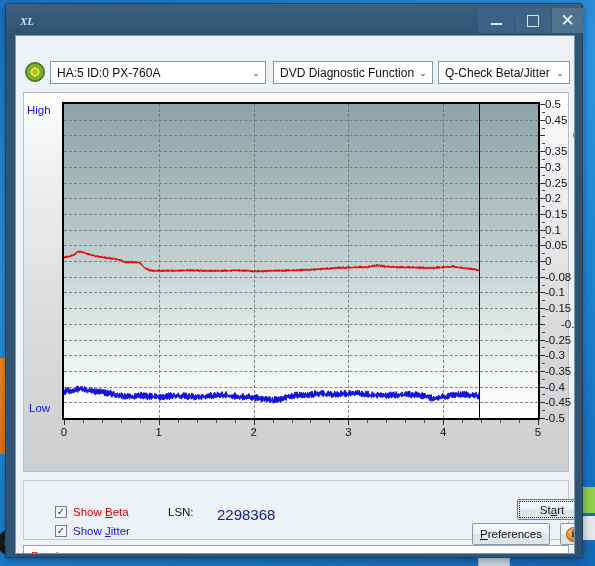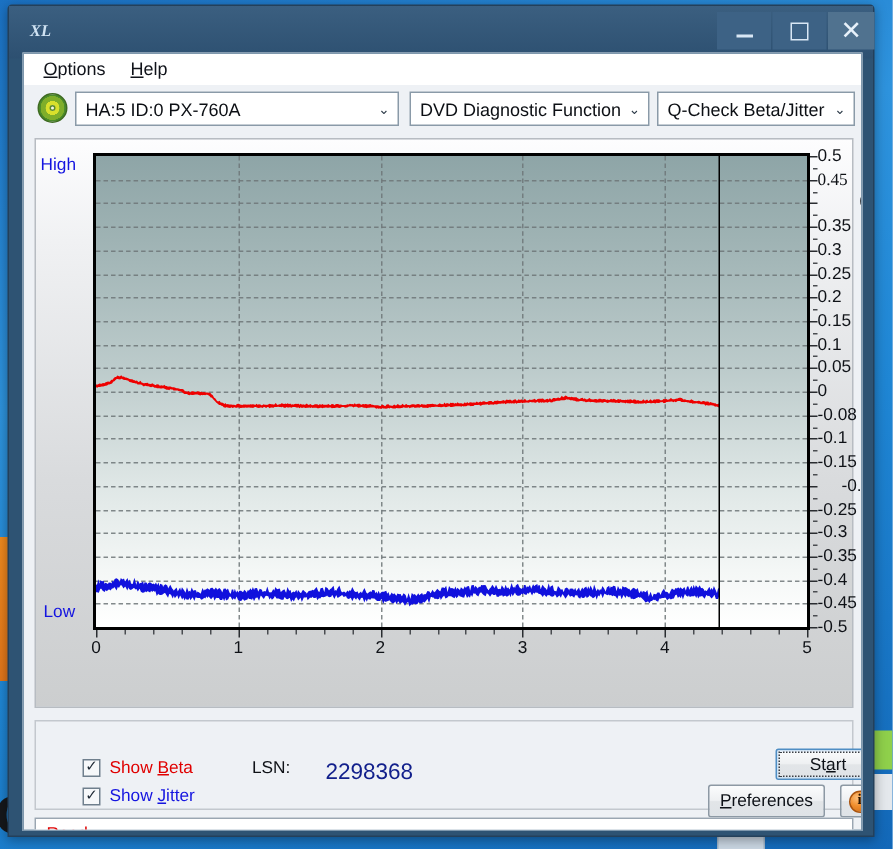--- a/index.html
+++ b/index.html
@@ -231,24 +231,20 @@
     <div class="cbtn" id="btn-max">
         <span class="max-glyph"></span>
       </div>
     <div class="cbtn" id="btn-close">
         <span class="close-glyph">✕</span>
       </div>
   </div>
 
   <div id="client">
 
-    <div id="menubar">
-      <div class="menu-item" id="menu-options"><u>O</u><span>ptions</span></div>
-      <div class="menu-item" id="menu-help"><u>H</u><span>elp</span></div>
-    </div>
 
     <div id="toolrow">
       <div id="disc-icon"></div>
 
       <div class="combo" id="combo-drive">
         <span class="cval">HA:5 ID:0  PX-760A</span>
         <span class="carrow">⌄</span>
       </div>
 
       <div class="combo" id="combo-func">
@@ -298,21 +294,21 @@
             <polygon points="0.0,152.9 0.8,152.8 1.6,152.6 2.4,152.2 3.2,152.4 4.0,152.2 4.8,151.9 5.6,152.2 6.4,151.5 7.2,151.1 8.0,150.9 8.8,151.0 9.6,150.8 10.4,149.7 11.2,149.8 12.0,148.6 12.8,147.9 13.6,147.9 14.4,147.0 15.2,147.3 16.0,147.6 16.8,146.9 17.6,147.7 18.4,147.6 19.2,148.1 20.0,148.1 20.8,148.4 21.6,148.8 22.4,149.2 23.2,149.4 24.0,149.3 24.8,149.8 25.6,149.9 26.4,150.5 27.1,150.3 27.9,151.1 28.7,151.2 29.5,150.6 30.3,151.7 31.1,151.7 31.9,152.2 32.7,151.8 33.5,151.8 34.3,151.7 35.1,152.5 35.9,152.3 36.7,152.6 37.5,152.1 38.3,152.6 39.1,153.0 39.9,153.3 40.7,152.7 41.5,152.8 42.3,153.7 43.1,153.5 43.9,153.4 44.7,153.9 45.5,153.2 46.3,153.9 47.1,153.8 47.9,154.4 48.7,154.2 49.5,154.2 50.3,154.5 51.1,154.6 51.9,154.7 52.7,154.9 53.5,155.3 54.3,155.3 55.1,155.5 55.9,155.8 56.7,155.8 57.5,155.9 58.3,156.3 59.1,157.6 59.9,157.2 60.7,157.9 61.5,157.3 62.3,157.9 63.1,158.0 63.9,157.4 64.7,157.4 65.5,157.7 66.3,157.8 67.1,157.6 67.9,157.3 68.7,157.4 69.5,157.9 70.3,157.7 71.1,158.1 71.9,157.8 72.7,158.0 73.5,158.1 74.3,158.2 75.1,158.4 75.9,158.4 76.7,159.2 77.5,159.8 78.3,161.4 79.1,161.9 79.9,163.0 80.6,163.8 81.4,164.2 82.2,163.8 83.0,165.0 83.8,164.8 84.6,165.1 85.4,166.2 86.2,165.4 87.0,166.3 87.8,165.9 88.6,166.2 89.4,166.2 90.2,166.1 91.0,166.4 91.8,166.3 92.6,166.5 93.4,166.6 94.2,165.8 95.0,165.7 95.8,166.3 96.6,166.2 97.4,166.7 98.2,166.1 99.0,166.1 99.8,166.1 100.6,166.3 101.4,166.1 102.2,166.3 103.0,166.0 103.8,166.2 104.6,166.0 105.4,166.2 106.2,166.7 107.0,165.8 107.8,166.5 108.6,166.0 109.4,166.2 110.2,166.7 111.0,166.6 111.8,166.1 112.6,166.4 113.4,166.3 114.2,166.5 115.0,166.1 115.8,165.7 116.6,166.0 117.4,166.0 118.2,166.2 119.0,166.4 119.8,165.5 120.6,166.5 121.4,166.4 122.2,166.0 123.0,166.0 123.8,165.4 124.6,165.7 125.4,166.1 126.2,165.6 127.0,165.9 127.8,165.5 128.6,166.1 129.4,165.6 130.2,166.3 131.0,166.0 131.8,166.3 132.6,165.8 133.4,165.7 134.1,165.9 134.9,165.7 135.7,166.6 136.5,165.8 137.3,166.4 138.1,166.1 138.9,166.5 139.7,166.2 140.5,165.7 141.3,166.5 142.1,166.4 142.9,166.0 143.7,166.6 144.5,166.5 145.3,166.3 146.1,166.0 146.9,166.0 147.7,166.2 148.5,166.9 149.3,166.0 150.1,166.6 150.9,166.0 151.7,166.4 152.5,166.3 153.3,166.4 154.1,166.4 154.9,165.9 155.7,166.5 156.5,166.7 157.3,165.9 158.1,166.0 158.9,166.8 159.7,166.1 160.5,165.8 161.3,165.8 162.1,166.4 162.9,166.2 163.7,166.3 164.5,166.6 165.3,166.5 166.1,166.5 166.9,166.4 167.7,166.0 168.5,166.2 169.3,165.7 170.1,166.0 170.9,165.8 171.7,166.2 172.5,165.5 173.3,166.3 174.1,165.8 174.9,165.6 175.7,165.6 176.5,166.4 177.3,166.2 178.1,165.9 178.9,166.2 179.7,165.9 180.5,166.0 181.3,166.3 182.1,166.0 182.9,165.9 183.7,166.4 184.5,166.4 185.3,166.6 186.1,166.6 186.9,166.7 187.6,166.7 188.4,166.8 189.2,167.1 190.0,167.2 190.8,166.3 191.6,166.6 192.4,167.2 193.2,167.1 194.0,166.2 194.8,166.1 195.6,166.9 196.4,166.9 197.2,167.0 198.0,167.0 198.8,166.3 199.6,166.8 200.4,166.7 201.2,166.0 202.0,166.6 202.8,166.7 203.6,166.7 204.4,165.9 205.2,166.7 206.0,166.4 206.8,165.9 207.6,166.5 208.4,166.5 209.2,166.6 210.0,166.3 210.8,166.0 211.6,166.0 212.4,166.1 213.2,166.4 214.0,166.0 214.8,165.9 215.6,166.1 216.4,166.6 217.2,165.9 218.0,166.1 218.8,166.2 219.6,166.3 220.4,166.1 221.2,165.8 222.0,166.0 222.8,165.8 223.6,165.9 224.4,165.7 225.2,166.0 226.0,166.0 226.8,166.2 227.6,166.3 228.4,165.9 229.2,165.4 230.0,166.0 230.8,165.9 231.6,166.3 232.4,165.2 233.2,166.2 234.0,165.3 234.8,165.5 235.6,166.1 236.4,165.1 237.2,165.2 238.0,165.1 238.8,165.7 239.6,165.2 240.4,165.7 241.1,164.9 241.9,165.5 242.7,165.3 243.5,165.4 244.3,165.6 245.1,165.7 245.9,164.9 246.7,165.7 247.5,164.7 248.3,165.6 249.1,164.8 249.9,164.7 250.7,165.0 251.5,164.9 252.3,164.9 253.1,165.1 253.9,164.4 254.7,165.1 255.5,164.6 256.3,164.2 257.1,164.7 257.9,164.2 258.7,164.0 259.5,164.3 260.3,164.5 261.1,164.5 261.9,164.0 262.7,163.8 263.5,163.8 264.3,164.5 265.1,164.5 265.9,163.7 266.7,163.9 267.5,163.5 268.3,163.7 269.1,163.8 269.9,163.9 270.7,163.7 271.5,163.2 272.3,163.8 273.1,163.4 273.9,162.9 274.7,163.3 275.5,163.0 276.3,163.0 277.1,163.8 277.9,163.4 278.7,162.9 279.5,162.7 280.3,163.7 281.1,163.6 281.9,162.8 282.7,163.2 283.5,162.8 284.3,163.4 285.1,163.3 285.9,162.5 286.7,163.5 287.5,163.5 288.3,163.4 289.1,162.9 289.9,163.2 290.7,163.0 291.5,162.9 292.3,162.5 293.1,163.1 293.9,163.2 294.6,162.4 295.4,162.3 296.2,162.3 297.0,162.3 297.8,162.2 298.6,162.9 299.4,163.1 300.2,162.6 301.0,162.4 301.8,163.2 302.6,162.2 303.4,163.2 304.2,162.5 305.0,161.8 305.8,161.9 306.6,162.3 307.4,161.8 308.2,161.5 309.0,161.9 309.8,161.7 310.6,160.6 311.4,161.5 312.2,161.0 313.0,160.3 313.8,160.6 314.6,161.5 315.4,161.0 316.2,161.4 317.0,161.0 317.8,161.3 318.6,161.3 319.4,161.4 320.2,161.4 321.0,162.0 321.8,162.5 322.6,162.5 323.4,162.0 324.2,161.8 325.0,162.7 325.8,162.1 326.6,162.9 327.4,162.6 328.2,162.5 329.0,162.0 329.8,162.7 330.6,162.6 331.4,163.0 332.2,162.6 333.0,162.5 333.8,162.6 334.6,163.2 335.4,162.3 336.2,162.4 337.0,162.6 337.8,162.7 338.6,162.5 339.4,162.7 340.2,163.2 341.0,162.9 341.8,163.1 342.6,163.1 343.4,162.4 344.2,162.9 345.0,162.4 345.8,162.6 346.6,163.1 347.4,163.2 348.1,162.5 348.9,162.8 349.7,162.7 350.5,163.4 351.3,163.1 352.1,163.3 352.9,163.0 353.7,163.2 354.5,162.8 355.3,163.1 356.1,162.7 356.9,162.9 357.7,163.7 358.5,162.8 359.3,162.8 360.1,163.7 360.9,163.4 361.7,163.3 362.5,163.9 363.3,163.7 364.1,163.8 364.9,162.9 365.7,163.8 366.5,163.4 367.3,163.0 368.1,163.8 368.9,163.6 369.7,162.9 370.5,163.7 371.3,163.6 372.1,162.8 372.9,163.1 373.7,162.6 374.5,162.6 375.3,162.6 376.1,163.4 376.9,163.3 377.7,163.3 378.5,162.5 379.3,162.6 380.1,162.5 380.9,163.1 381.7,162.9 382.5,162.6 383.3,162.0 384.1,162.6 384.9,162.7 385.7,162.6 386.5,162.4 387.3,162.1 388.1,162.0 388.9,161.6 389.7,161.7 390.5,162.0 391.3,163.0 392.1,162.7 392.9,162.8 393.7,163.3 394.5,163.1 395.3,163.3 396.1,163.5 396.9,162.8 397.7,163.2 398.5,163.8 399.3,163.8 400.1,164.0 400.9,163.9 401.6,163.7 402.4,163.8 403.2,164.4 404.0,164.2 404.8,163.9 405.6,164.0 406.4,164.4 407.2,164.2 408.0,164.2 408.8,165.1 409.6,164.6 410.4,164.8 411.2,164.9 412.0,165.4 412.8,165.3 413.6,166.1 414.4,165.9 415.2,165.6 415.2,167.1 414.4,166.7 413.6,166.4 412.8,166.6 412.0,166.0 411.2,165.9 410.4,165.7 409.6,165.6 408.8,165.9 408.0,165.8 407.2,165.4 406.4,165.8 405.6,164.9 404.8,165.0 404.0,165.0 403.2,165.0 402.4,164.6 401.6,164.6 400.9,164.3 400.1,164.3 399.3,164.5 398.5,164.4 397.7,164.6 396.9,164.0 396.1,164.3 395.3,163.6 394.5,163.8 393.7,163.5 392.9,163.3 392.1,163.7 391.3,163.4 390.5,163.5 389.7,162.9 388.9,162.8 388.1,162.7 387.3,163.0 386.5,163.5 385.7,163.0 384.9,163.6 384.1,163.1 383.3,163.2 382.5,163.3 381.7,163.1 380.9,163.5 380.1,163.4 379.3,164.1 378.5,164.1 377.7,163.4 376.9,163.6 376.1,163.7 375.3,164.2 374.5,164.1 373.7,163.9 372.9,164.5 372.1,164.2 371.3,164.0 370.5,164.4 369.7,164.4 368.9,164.0 368.1,164.1 367.3,164.2 366.5,164.6 365.7,164.1 364.9,164.5 364.1,164.3 363.3,164.6 362.5,164.3 361.7,164.6 360.9,164.4 360.1,164.6 359.3,164.6 358.5,164.3 357.7,164.2 356.9,164.0 356.1,164.5 355.3,164.3 354.5,164.3 353.7,163.7 352.9,164.4 352.1,163.8 351.3,164.0 350.5,163.9 349.7,163.6 348.9,164.1 348.1,164.1 347.4,163.6 346.6,164.1 345.8,163.9 345.0,163.9 344.2,163.9 343.4,163.7 342.6,163.5 341.8,163.8 341.0,164.1 340.2,163.7 339.4,163.5 338.6,163.5 337.8,164.0 337.0,163.9 336.2,163.6 335.4,163.8 334.6,163.6 333.8,164.0 333.0,163.8 332.2,163.6 331.4,163.5 330.6,163.3 329.8,163.6 329.0,163.3 328.2,163.1 327.4,163.6 326.6,163.7 325.8,163.0 325.0,163.2 324.2,162.9 323.4,162.9 322.6,162.9 321.8,163.1 321.0,163.1 320.2,163.2 319.4,162.6 318.6,162.7 317.8,162.4 317.0,162.3 316.2,162.3 315.4,161.7 314.6,162.0 313.8,161.6 313.0,162.1 312.2,162.3 311.4,162.1 310.6,162.3 309.8,162.4 309.0,162.7 308.2,162.6 307.4,162.5 306.6,162.8 305.8,163.2 305.0,163.1 304.2,163.7 303.4,163.8 302.6,163.4 301.8,163.4 301.0,163.9 300.2,163.6 299.4,163.7 298.6,164.0 297.8,163.6 297.0,163.9 296.2,163.6 295.4,164.0 294.6,163.3 293.9,163.4 293.1,164.0 292.3,163.9 291.5,163.5 290.7,163.8 289.9,163.4 289.1,163.6 288.3,164.0 287.5,163.8 286.7,163.9 285.9,164.0 285.1,163.9 284.3,164.2 283.5,163.7 282.7,164.2 281.9,164.2 281.1,164.1 280.3,164.5 279.5,163.8 278.7,164.6 277.9,164.2 277.1,164.5 276.3,164.2 275.5,164.5 274.7,164.1 273.9,164.3 273.1,164.8 272.3,164.1 271.5,164.6 270.7,164.3 269.9,164.6 269.1,164.5 268.3,164.7 267.5,165.0 266.7,165.1 265.9,164.7 265.1,165.3 264.3,165.1 263.5,165.1 262.7,165.2 261.9,165.4 261.1,164.9 260.3,165.1 259.5,165.2 258.7,165.4 257.9,165.3 257.1,165.7 256.3,165.9 255.5,165.2 254.7,165.5 253.9,165.3 253.1,165.5 252.3,165.5 251.5,166.2 250.7,166.0 249.9,166.3 249.1,165.9 248.3,165.7 247.5,165.9 246.7,166.3 245.9,166.2 245.1,166.5 244.3,166.0 243.5,166.6 242.7,166.2 241.9,166.3 241.1,166.2 240.4,166.3 239.6,166.3 238.8,166.5 238.0,166.7 237.2,166.9 236.4,166.9 235.6,166.2 234.8,166.5 234.0,166.7 233.2,167.0 232.4,166.6 231.6,166.6 230.8,166.9 230.0,167.0 229.2,166.7 228.4,166.8 227.6,166.6 226.8,166.6 226.0,166.7 225.2,166.9 224.4,166.8 223.6,166.8 222.8,167.1 222.0,166.9 221.2,167.5 220.4,167.4 219.6,167.3 218.8,167.4 218.0,167.3 217.2,166.9 216.4,166.9 215.6,167.3 214.8,167.0 214.0,167.2 213.2,167.3 212.4,167.3 211.6,166.8 210.8,167.2 210.0,167.0 209.2,167.5 208.4,166.8 207.6,167.3 206.8,167.1 206.0,167.3 205.2,166.9 204.4,167.3 203.6,167.5 202.8,167.6 202.0,167.7 201.2,167.6 200.4,167.3 199.6,167.8 198.8,167.9 198.0,167.9 197.2,167.6 196.4,167.2 195.6,167.8 194.8,167.4 194.0,167.8 193.2,168.0 192.4,167.7 191.6,167.8 190.8,167.3 190.0,168.1 189.2,167.7 188.4,167.9 187.6,167.5 186.9,167.9 186.1,167.4 185.3,167.1 184.5,167.2 183.7,167.1 182.9,167.1 182.1,167.3 181.3,167.1 180.5,167.6 179.7,167.3 178.9,167.4 178.1,167.2 177.3,166.7 176.5,167.0 175.7,167.2 174.9,167.3 174.1,166.6 173.3,166.6 172.5,166.5 171.7,167.0 170.9,166.5 170.1,166.5 169.3,166.5 168.5,166.5 167.7,167.1 166.9,167.2 166.1,167.3 165.3,166.8 164.5,166.7 163.7,166.9 162.9,167.4 162.1,167.5 161.3,167.2 160.5,167.2 159.7,167.3 158.9,167.5 158.1,167.5 157.3,167.6 156.5,167.0 155.7,167.1 154.9,167.3 154.1,167.4 153.3,167.0 152.5,167.3 151.7,167.4 150.9,167.6 150.1,167.1 149.3,167.3 148.5,167.6 147.7,167.6 146.9,167.2 146.1,167.4 145.3,167.2 144.5,167.5 143.7,166.9 142.9,167.4 142.1,167.1 141.3,167.3 140.5,167.3 139.7,167.5 138.9,167.2 138.1,167.2 137.3,167.5 136.5,166.8 135.7,167.5 134.9,166.9 134.1,167.3 133.4,167.0 132.6,166.8 131.8,166.7 131.0,166.9 130.2,167.3 129.4,166.9 128.6,167.1 127.8,167.1 127.0,166.7 126.2,167.3 125.4,167.3 124.6,166.5 123.8,167.0 123.0,166.8 122.2,166.8 121.4,166.5 120.6,166.8 119.8,166.8 119.0,166.6 118.2,167.3 117.4,167.1 116.6,167.1 115.8,167.5 115.0,166.8 114.2,166.8 113.4,167.4 112.6,166.9 111.8,166.8 111.0,167.4 110.2,167.0 109.4,167.2 108.6,167.5 107.8,167.4 107.0,167.0 106.2,166.7 105.4,167.0 104.6,167.4 103.8,167.2 103.0,167.3 102.2,167.2 101.4,167.1 100.6,167.3 99.8,167.1 99.0,167.4 98.2,167.4 97.4,167.4 96.6,167.5 95.8,167.3 95.0,167.0 94.2,167.1 93.4,167.4 92.6,166.9 91.8,167.2 91.0,167.4 90.2,166.8 89.4,167.5 88.6,167.4 87.8,167.2 87.0,166.7 86.2,167.3 85.4,167.1 84.6,166.2 83.8,166.0 83.0,165.4 82.2,165.5 81.4,164.7 80.6,164.1 79.9,163.4 79.1,162.5 78.3,161.7 77.5,160.6 76.7,160.5 75.9,159.5 75.1,159.1 74.3,158.7 73.5,158.6 72.7,159.0 71.9,158.7 71.1,159.0 70.3,158.7 69.5,159.1 68.7,158.9 67.9,158.6 67.1,158.3 66.3,158.5 65.5,158.6 64.7,158.9 63.9,158.9 63.1,158.4 62.3,159.0 61.5,158.7 60.7,158.0 59.9,158.1 59.1,158.2 58.3,157.6 57.5,156.8 56.7,156.6 55.9,156.3 55.1,156.2 54.3,155.8 53.5,155.9 52.7,155.9 51.9,155.8 51.1,155.0 50.3,155.2 49.5,154.8 48.7,155.5 47.9,155.1 47.1,155.3 46.3,154.9 45.5,154.5 44.7,154.2 43.9,154.5 43.1,154.5 42.3,154.3 41.5,154.1 40.7,154.3 39.9,153.8 39.1,154.0 38.3,153.4 37.5,153.2 36.7,153.6 35.9,153.3 35.1,153.0 34.3,153.0 33.5,152.8 32.7,152.5 31.9,153.0 31.1,152.4 30.3,151.9 29.5,151.7 28.7,151.8 27.9,151.8 27.1,151.0 26.4,151.1 25.6,150.8 24.8,150.9 24.0,150.5 23.2,150.4 22.4,150.1 21.6,149.2 20.8,149.2 20.0,148.7 19.2,148.9 18.4,148.7 17.6,148.3 16.8,147.9 16.0,148.4 15.2,148.3 14.4,148.1 13.6,148.2 12.8,148.9 12.0,149.8 11.2,150.1 10.4,151.2 9.6,151.5 8.8,151.8 8.0,151.8 7.2,152.5 6.4,152.6 5.6,152.8 4.8,153.1 4.0,153.0 3.2,153.3 2.4,153.5 1.6,153.3 0.8,153.9 0.0,153.6" fill="#ee0000" stroke="#ee0000" stroke-width="1"></polygon>
             <polygon points="0.0,286.1 0.8,287.1 1.6,284.1 2.4,287.3 3.2,283.6 4.0,284.1 4.8,283.8 5.6,286.4 6.4,285.1 7.2,285.4 8.0,286.3 8.8,284.8 9.6,284.9 10.4,286.0 11.2,284.0 12.0,284.9 12.8,282.3 13.6,282.0 14.4,282.5 15.2,283.9 16.0,285.0 16.8,282.3 17.6,283.0 18.4,282.5 19.2,284.7 20.0,283.7 20.8,282.5 21.6,285.0 22.4,283.5 23.2,285.8 24.0,285.7 24.8,286.2 25.6,283.1 26.4,286.0 27.1,287.1 27.9,283.7 28.7,286.9 29.5,285.1 30.3,285.1 31.1,284.5 31.9,287.6 32.7,284.8 33.5,285.0 34.3,287.0 35.1,285.2 35.9,284.8 36.7,285.3 37.5,285.9 38.3,285.6 39.1,286.4 39.9,285.3 40.7,287.2 41.5,285.7 42.3,289.1 43.1,285.9 43.9,286.2 44.7,289.1 45.5,286.8 46.3,286.1 47.1,286.7 47.9,289.2 48.7,288.3 49.5,286.9 50.3,288.6 51.1,289.4 51.9,290.7 52.7,289.5 53.5,288.7 54.3,291.5 55.1,290.2 55.9,288.9 56.7,291.7 57.5,288.6 58.3,289.7 59.1,291.1 59.9,292.1 60.7,289.1 61.5,291.3 62.3,290.5 63.1,291.5 63.9,289.0 64.7,290.7 65.5,290.0 66.3,290.0 67.1,292.5 67.9,291.0 68.7,291.5 69.5,292.3 70.3,292.0 71.1,289.3 71.9,290.9 72.7,289.5 73.5,289.6 74.3,288.8 75.1,289.4 75.9,289.7 76.7,288.4 77.5,288.3 78.3,289.4 79.1,289.6 79.9,288.5 80.6,289.6 81.4,289.2 82.2,288.7 83.0,289.6 83.8,291.4 84.6,291.4 85.4,289.0 86.2,288.9 87.0,290.2 87.8,289.3 88.6,291.4 89.4,292.2 90.2,292.4 91.0,289.1 91.8,292.8 92.6,290.1 93.4,292.3 94.2,290.7 95.0,292.2 95.8,290.4 96.6,290.4 97.4,291.0 98.2,291.4 99.0,290.0 99.8,290.8 100.6,292.5 101.4,290.1 102.2,290.3 103.0,289.2 103.8,290.8 104.6,288.7 105.4,290.7 106.2,288.7 107.0,288.6 107.8,290.8 108.6,290.8 109.4,289.2 110.2,289.5 111.0,291.8 111.8,290.8 112.6,290.5 113.4,291.3 114.2,288.7 115.0,291.3 115.8,291.3 116.6,291.5 117.4,291.2 118.2,289.7 119.0,291.0 119.8,288.4 120.6,289.4 121.4,289.1 122.2,288.9 123.0,291.9 123.8,290.8 124.6,290.1 125.4,289.6 126.2,291.3 127.0,292.3 127.8,288.9 128.6,290.6 129.4,290.1 130.2,293.0 131.0,291.3 131.8,290.9 132.6,291.6 133.4,290.4 134.1,293.0 134.9,290.4 135.7,291.4 136.5,292.0 137.3,291.3 138.1,289.9 138.9,290.7 139.7,291.4 140.5,292.7 141.3,291.4 142.1,290.4 142.9,290.3 143.7,290.2 144.5,289.8 145.3,290.3 146.1,289.1 146.9,288.3 147.7,290.3 148.5,291.0 149.3,291.1 150.1,288.6 150.9,288.4 151.7,290.9 152.5,291.8 153.3,288.0 154.1,288.5 154.9,289.9 155.7,290.0 156.5,289.1 157.3,288.5 158.1,287.6 158.9,291.2 159.7,290.0 160.5,290.6 161.3,288.7 162.1,287.5 162.9,290.0 163.7,291.4 164.5,291.3 165.3,290.9 166.1,291.6 166.9,291.6 167.7,290.5 168.5,291.3 169.3,290.1 170.1,290.8 170.9,288.6 171.7,290.1 172.5,291.0 173.3,291.4 174.1,290.9 174.9,292.7 175.7,291.9 176.5,291.2 177.3,292.8 178.1,290.7 178.9,289.2 179.7,291.1 180.5,292.0 181.3,292.3 182.1,291.4 182.9,290.8 183.7,291.7 184.5,289.8 185.3,289.9 186.1,292.8 186.9,291.5 187.6,293.2 188.4,291.1 189.2,293.0 190.0,291.6 190.8,291.0 191.6,291.0 192.4,290.8 193.2,290.5 194.0,293.0 194.8,291.8 195.6,294.2 196.4,293.3 197.2,291.9 198.0,293.0 198.8,292.2 199.6,293.2 200.4,294.2 201.2,292.3 202.0,292.6 202.8,292.5 203.6,294.2 204.4,293.7 205.2,292.3 206.0,292.9 206.8,295.5 207.6,295.9 208.4,293.1 209.2,295.6 210.0,295.8 210.8,292.3 211.6,293.1 212.4,292.6 213.2,293.7 214.0,293.7 214.8,292.5 215.6,293.8 216.4,292.7 217.2,292.1 218.0,293.9 218.8,292.6 219.6,292.8 220.4,292.2 221.2,290.6 222.0,290.8 222.8,292.2 223.6,291.6 224.4,290.2 225.2,291.4 226.0,291.1 226.8,290.3 227.6,289.3 228.4,290.0 229.2,290.7 230.0,290.5 230.8,288.2 231.6,288.2 232.4,289.0 233.2,287.8 234.0,291.5 234.8,291.1 235.6,287.9 236.4,289.0 237.2,288.5 238.0,288.7 238.8,290.0 239.6,288.3 240.4,290.7 241.1,288.7 241.9,289.3 242.7,290.9 243.5,288.4 244.3,289.1 245.1,289.5 245.9,287.8 246.7,288.9 247.5,287.5 248.3,287.3 249.1,290.4 249.9,290.0 250.7,286.7 251.5,286.6 252.3,289.5 253.1,287.5 253.9,288.4 254.7,289.0 255.5,287.7 256.3,288.3 257.1,286.6 257.9,286.7 258.7,286.5 259.5,286.6 260.3,288.4 261.1,289.5 261.9,290.5 262.7,288.8 263.5,288.1 264.3,286.8 265.1,287.9 265.9,289.0 266.7,287.1 267.5,288.9 268.3,289.3 269.1,289.1 269.9,289.9 270.7,287.3 271.5,288.5 272.3,289.9 273.1,287.3 273.9,289.2 274.7,288.3 275.5,289.6 276.3,289.0 277.1,286.3 277.9,288.8 278.7,287.9 279.5,289.4 280.3,286.6 281.1,286.0 281.9,287.8 282.7,288.5 283.5,289.5 284.3,288.6 285.1,289.3 285.9,286.1 286.7,289.6 287.5,287.6 288.3,288.0 289.1,287.0 289.9,289.4 290.7,288.4 291.5,286.6 292.3,287.8 293.1,286.6 293.9,286.1 294.6,289.5 295.4,286.3 296.2,290.1 297.0,288.7 297.8,286.9 298.6,288.0 299.4,288.5 300.2,289.6 301.0,289.9 301.8,286.8 302.6,289.6 303.4,287.3 304.2,286.9 305.0,290.5 305.8,290.3 306.6,290.8 307.4,290.5 308.2,287.7 309.0,288.7 309.8,289.9 310.6,289.4 311.4,291.1 312.2,291.3 313.0,288.7 313.8,288.3 314.6,289.0 315.4,291.3 316.2,289.0 317.0,288.8 317.8,289.0 318.6,290.7 319.4,289.1 320.2,291.5 321.0,289.7 321.8,288.7 322.6,291.5 323.4,290.1 324.2,288.7 325.0,290.0 325.8,288.3 326.6,287.8 327.4,290.3 328.2,288.2 329.0,290.2 329.8,287.7 330.6,289.3 331.4,291.3 332.2,287.5 333.0,289.7 333.8,290.9 334.6,289.4 335.4,290.9 336.2,289.5 337.0,290.0 337.8,287.8 338.6,289.0 339.4,290.8 340.2,290.8 341.0,288.0 341.8,287.4 342.6,290.3 343.4,287.7 344.2,288.1 345.0,287.0 345.8,287.2 346.6,290.4 347.4,290.7 348.1,288.1 348.9,289.6 349.7,289.0 350.5,290.8 351.3,287.6 352.1,288.2 352.9,287.9 353.7,288.3 354.5,289.1 355.3,289.0 356.1,290.8 356.9,289.9 357.7,288.9 358.5,288.4 359.3,289.1 360.1,289.9 360.9,289.0 361.7,291.8 362.5,291.9 363.3,290.7 364.1,292.4 364.9,290.7 365.7,291.0 366.5,291.6 367.3,290.5 368.1,294.2 368.9,294.0 369.7,292.0 370.5,294.3 371.3,294.5 372.1,292.4 372.9,292.7 373.7,292.7 374.5,291.5 375.3,291.5 376.1,293.4 376.9,292.7 377.7,290.5 378.5,289.4 379.3,291.1 380.1,291.0 380.9,291.3 381.7,292.4 382.5,292.4 383.3,290.5 384.1,289.0 384.9,289.6 385.7,290.0 386.5,288.6 387.3,289.0 388.1,288.3 388.9,289.3 389.7,288.3 390.5,289.0 391.3,289.2 392.1,288.3 392.9,290.3 393.7,290.0 394.5,287.1 395.3,290.8 396.1,289.0 396.9,287.7 397.7,290.3 398.5,287.4 399.3,289.6 400.1,287.1 400.9,288.0 401.6,288.6 402.4,287.2 403.2,288.9 404.0,288.4 404.8,289.2 405.6,290.9 406.4,290.2 407.2,290.9 408.0,289.6 408.8,288.3 409.6,290.7 410.4,289.0 411.2,290.7 412.0,288.1 412.8,289.9 413.6,291.8 414.4,291.7 415.2,288.3 415.2,292.9 414.4,294.9 413.6,294.9 412.8,292.5 412.0,291.8 411.2,293.3 410.4,294.2 409.6,293.3 408.8,292.5 408.0,292.9 407.2,291.8 406.4,292.6 405.6,294.3 404.8,293.4 404.0,292.5 403.2,293.2 402.4,292.8 401.6,293.9 400.9,291.5 400.1,293.5 399.3,292.0 398.5,292.9 397.7,292.8 396.9,293.1 396.1,293.4 395.3,291.8 394.5,293.1 393.7,292.7 392.9,291.3 392.1,291.9 391.3,294.1 390.5,291.5 389.7,293.8 388.9,292.9 388.1,293.8 387.3,291.7 386.5,292.1 385.7,292.6 384.9,294.5 384.1,294.6 383.3,295.0 382.5,294.3 381.7,294.7 380.9,295.4 380.1,294.1 379.3,293.8 378.5,294.2 377.7,294.2 376.9,294.4 376.1,294.7 375.3,294.3 374.5,296.5 373.7,296.1 372.9,295.0 372.1,295.6 371.3,294.9 370.5,296.2 369.7,296.1 368.9,297.3 368.1,296.0 367.3,296.8 366.5,297.1 365.7,295.9 364.9,295.2 364.1,294.3 363.3,293.6 362.5,293.9 361.7,293.3 360.9,293.9 360.1,294.1 359.3,294.7 358.5,294.9 357.7,294.5 356.9,294.6 356.1,292.4 355.3,293.6 354.5,293.1 353.7,292.0 352.9,293.6 352.1,292.3 351.3,292.3 350.5,294.1 349.7,291.9 348.9,292.7 348.1,292.1 347.4,294.2 346.6,293.1 345.8,292.8 345.0,292.4 344.2,292.9 343.4,291.9 342.6,292.4 341.8,291.7 341.0,292.2 340.2,291.9 339.4,291.4 338.6,291.1 337.8,293.3 337.0,291.1 336.2,291.3 335.4,292.8 334.6,292.0 333.8,294.2 333.0,291.5 332.2,293.7 331.4,294.2 330.6,293.4 329.8,293.1 329.0,291.6 328.2,293.4 327.4,293.9 326.6,291.8 325.8,293.7 325.0,294.2 324.2,294.1 323.4,292.5 322.6,294.4 321.8,293.8 321.0,292.0 320.2,292.4 319.4,292.0 318.6,293.7 317.8,293.0 317.0,292.7 316.2,293.2 315.4,291.9 314.6,291.8 313.8,293.0 313.0,294.2 312.2,292.8 311.4,291.8 310.6,291.4 309.8,293.4 309.0,292.2 308.2,293.0 307.4,293.7 306.6,292.3 305.8,291.2 305.0,293.0 304.2,293.3 303.4,293.0 302.6,292.2 301.8,292.3 301.0,292.0 300.2,293.2 299.4,292.3 298.6,291.7 297.8,293.1 297.0,292.0 296.2,291.5 295.4,291.5 294.6,290.7 293.9,290.7 293.1,290.1 292.3,291.0 291.5,290.1 290.7,291.8 289.9,290.2 289.1,290.0 288.3,291.1 287.5,290.6 286.7,292.0 285.9,291.7 285.1,290.5 284.3,291.6 283.5,290.9 282.7,292.4 281.9,292.6 281.1,292.7 280.3,292.0 279.5,290.2 278.7,291.0 277.9,292.3 277.1,290.1 276.3,292.8 275.5,291.1 274.7,292.8 273.9,293.2 273.1,292.5 272.3,292.7 271.5,293.2 270.7,291.6 269.9,292.7 269.1,292.3 268.3,293.4 267.5,293.4 266.7,290.9 265.9,292.1 265.1,292.1 264.3,291.4 263.5,291.7 262.7,292.9 261.9,291.8 261.1,291.2 260.3,290.5 259.5,292.8 258.7,292.3 257.9,291.5 257.1,290.4 256.3,290.5 255.5,291.2 254.7,292.9 253.9,292.3 253.1,291.0 252.3,291.2 251.5,290.4 250.7,292.8 249.9,291.4 249.1,293.6 248.3,292.7 247.5,293.7 246.7,291.7 245.9,291.5 245.1,293.9 244.3,293.7 243.5,293.3 242.7,293.1 241.9,291.3 241.1,293.3 240.4,294.0 239.6,292.1 238.8,294.1 238.0,293.7 237.2,293.1 236.4,293.0 235.6,293.0 234.8,292.9 234.0,293.9 233.2,294.3 232.4,292.3 231.6,293.0 230.8,293.5 230.0,294.8 229.2,292.2 228.4,294.7 227.6,294.9 226.8,294.5 226.0,294.8 225.2,293.7 224.4,293.8 223.6,293.3 222.8,293.5 222.0,296.5 221.2,294.1 220.4,295.2 219.6,296.4 218.8,297.1 218.0,296.2 217.2,297.7 216.4,297.8 215.6,297.4 214.8,296.4 214.0,298.2 213.2,298.4 212.4,297.9 211.6,298.0 210.8,298.6 210.0,298.4 209.2,299.3 208.4,296.6 207.6,297.0 206.8,297.6 206.0,298.9 205.2,297.5 204.4,296.7 203.6,297.3 202.8,297.9 202.0,296.6 201.2,296.2 200.4,297.7 199.6,295.7 198.8,297.2 198.0,297.7 197.2,297.3 196.4,296.3 195.6,295.5 194.8,296.1 194.0,296.4 193.2,296.7 192.4,295.5 191.6,297.2 190.8,295.1 190.0,294.3 189.2,296.1 188.4,296.1 187.6,296.2 186.9,295.7 186.1,294.7 185.3,294.5 184.5,294.5 183.7,293.9 182.9,295.1 182.1,295.1 181.3,294.0 180.5,295.9 179.7,294.1 178.9,296.2 178.1,293.9 177.3,294.1 176.5,293.8 175.7,295.5 174.9,294.5 174.1,293.5 173.3,295.0 172.5,294.0 171.7,294.0 170.9,295.6 170.1,293.6 169.3,294.3 168.5,294.8 167.7,294.5 166.9,292.7 166.1,293.1 165.3,293.4 164.5,292.2 163.7,292.3 162.9,292.9 162.1,293.4 161.3,293.9 160.5,292.3 159.7,292.4 158.9,294.2 158.1,292.6 157.3,291.7 156.5,293.4 155.7,293.7 154.9,293.3 154.1,292.2 153.3,293.1 152.5,293.4 151.7,293.6 150.9,293.5 150.1,293.4 149.3,294.4 148.5,294.2 147.7,295.2 146.9,292.7 146.1,294.2 145.3,294.2 144.5,292.9 143.7,294.0 142.9,293.8 142.1,294.3 141.3,295.2 140.5,293.0 139.7,293.8 138.9,293.6 138.1,294.1 137.3,295.9 136.5,293.1 135.7,294.6 134.9,295.5 134.1,293.7 133.4,293.9 132.6,294.3 131.8,296.0 131.0,294.8 130.2,296.2 129.4,293.9 128.6,294.2 127.8,295.0 127.0,294.8 126.2,293.6 125.4,293.5 124.6,295.4 123.8,295.4 123.0,295.0 122.2,294.6 121.4,294.4 120.6,294.5 119.8,293.3 119.0,292.5 118.2,294.4 117.4,295.1 116.6,293.5 115.8,294.6 115.0,292.6 114.2,292.9 113.4,292.6 112.6,293.1 111.8,294.5 111.0,293.5 110.2,292.5 109.4,292.6 108.6,295.1 107.8,293.5 107.0,294.0 106.2,294.0 105.4,295.6 104.6,293.4 103.8,295.2 103.0,294.9 102.2,294.9 101.4,293.2 100.6,295.3 99.8,295.6 99.0,295.9 98.2,294.7 97.4,295.1 96.6,296.1 95.8,296.0 95.0,295.5 94.2,293.3 93.4,293.3 92.6,294.9 91.8,294.0 91.0,295.0 90.2,293.4 89.4,293.3 88.6,293.1 87.8,295.1 87.0,295.6 86.2,292.8 85.4,295.4 84.6,293.5 83.8,295.5 83.0,295.5 82.2,294.2 81.4,294.1 80.6,294.1 79.9,293.7 79.1,295.2 78.3,292.5 77.5,293.9 76.7,294.8 75.9,293.9 75.1,292.7 74.3,293.8 73.5,292.5 72.7,294.3 71.9,293.8 71.1,294.9 70.3,295.2 69.5,294.2 68.7,294.1 67.9,294.2 67.1,293.9 66.3,293.1 65.5,295.3 64.7,293.5 63.9,294.0 63.1,295.1 62.3,292.8 61.5,295.2 60.7,295.3 59.9,293.8 59.1,295.2 58.3,293.2 57.5,294.6 56.7,292.9 55.9,292.2 55.1,294.1 54.3,291.7 53.5,292.8 52.7,293.8 51.9,291.6 51.1,293.7 50.3,292.0 49.5,291.7 48.7,290.9 47.9,293.3 47.1,292.0 46.3,290.7 45.5,290.9 44.7,291.4 43.9,292.0 43.1,292.2 42.3,292.0 41.5,290.9 40.7,292.1 39.9,289.3 39.1,289.9 38.3,289.1 37.5,289.9 36.7,288.9 35.9,290.3 35.1,289.9 34.3,289.5 33.5,290.2 32.7,289.5 31.9,290.5 31.1,290.6 30.3,290.1 29.5,288.1 28.7,288.0 27.9,289.3 27.1,287.9 26.4,288.3 25.6,287.3 24.8,287.6 24.0,288.3 23.2,288.8 22.4,288.3 21.6,286.0 20.8,288.3 20.0,286.7 19.2,286.5 18.4,287.5 17.6,286.1 16.8,285.5 16.0,285.7 15.2,287.1 14.4,286.1 13.6,288.5 12.8,287.2 12.0,286.8 11.2,287.8 10.4,287.9 9.6,289.0 8.8,288.3 8.0,288.8 7.2,289.4 6.4,288.3 5.6,290.0 4.8,289.5 4.0,288.2 3.2,287.7 2.4,288.4 1.6,290.5 0.8,290.3 0.0,290.3" fill="#1111dd" stroke="#1111dd" stroke-width="1"></polygon>
           </svg>
         <div id="endline" style="left: 415.224px;"></div>
       </div>
 
       <div id="yaxis">
           <div class="ylab" style="top: 11px;">0.5</div>
           <div class="ytick" style="top: 11px;"></div>
           <div class="yminor" style="top: 18.85px;"></div>
-          <div class="ylab" style="top: 26.7px; font-family: Liberation Serif, serif;">0.45</div>
+          <div class="ylab" style="top: 26.7px;">0.45</div>
           <div class="ytick" style="top: 26.7px;"></div>
           <div class="yminor" style="top: 34.55px;"></div>
           <div class="ylab" style="top: 42.4px; margin-left: 28px;">0.4</div>
           <div class="ytick" style="top: 42.4px;"></div>
           <div class="yminor" style="top: 50.25px;"></div>
           <div class="ylab" style="top: 58.1px;">0.35</div>
           <div class="ytick" style="top: 58.1px;"></div>
           <div class="yminor" style="top: 65.95px;"></div>
           <div class="ylab" style="top: 73.8px;">0.3</div>
           <div class="ytick" style="top: 73.8px;"></div>

